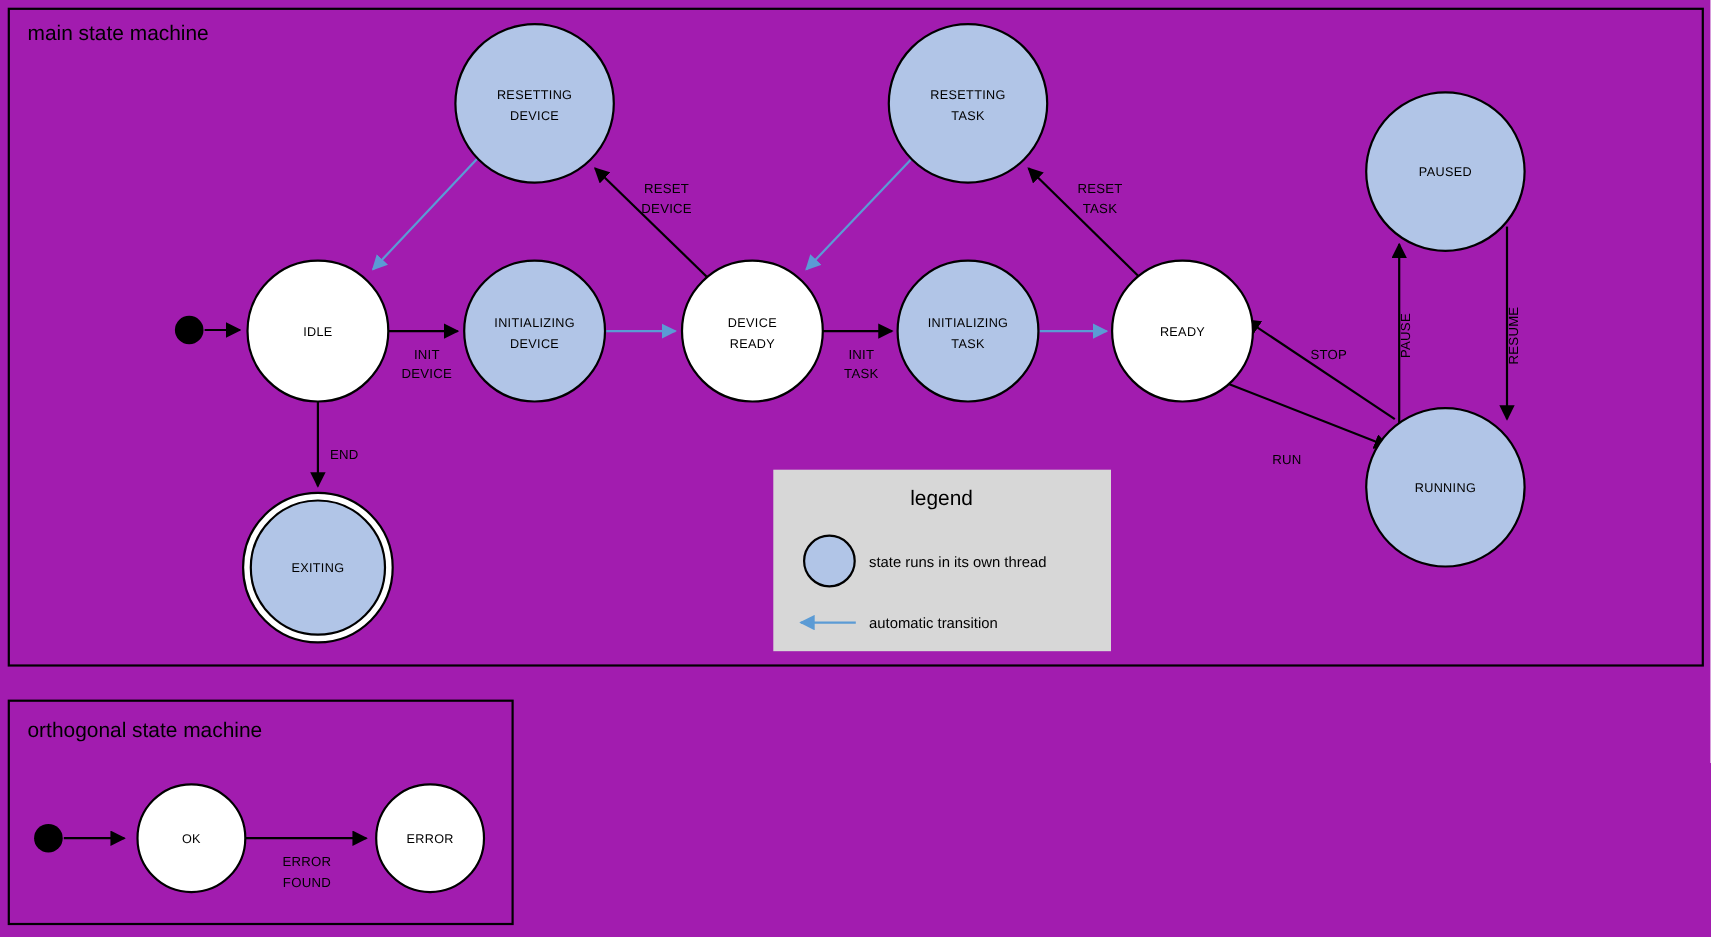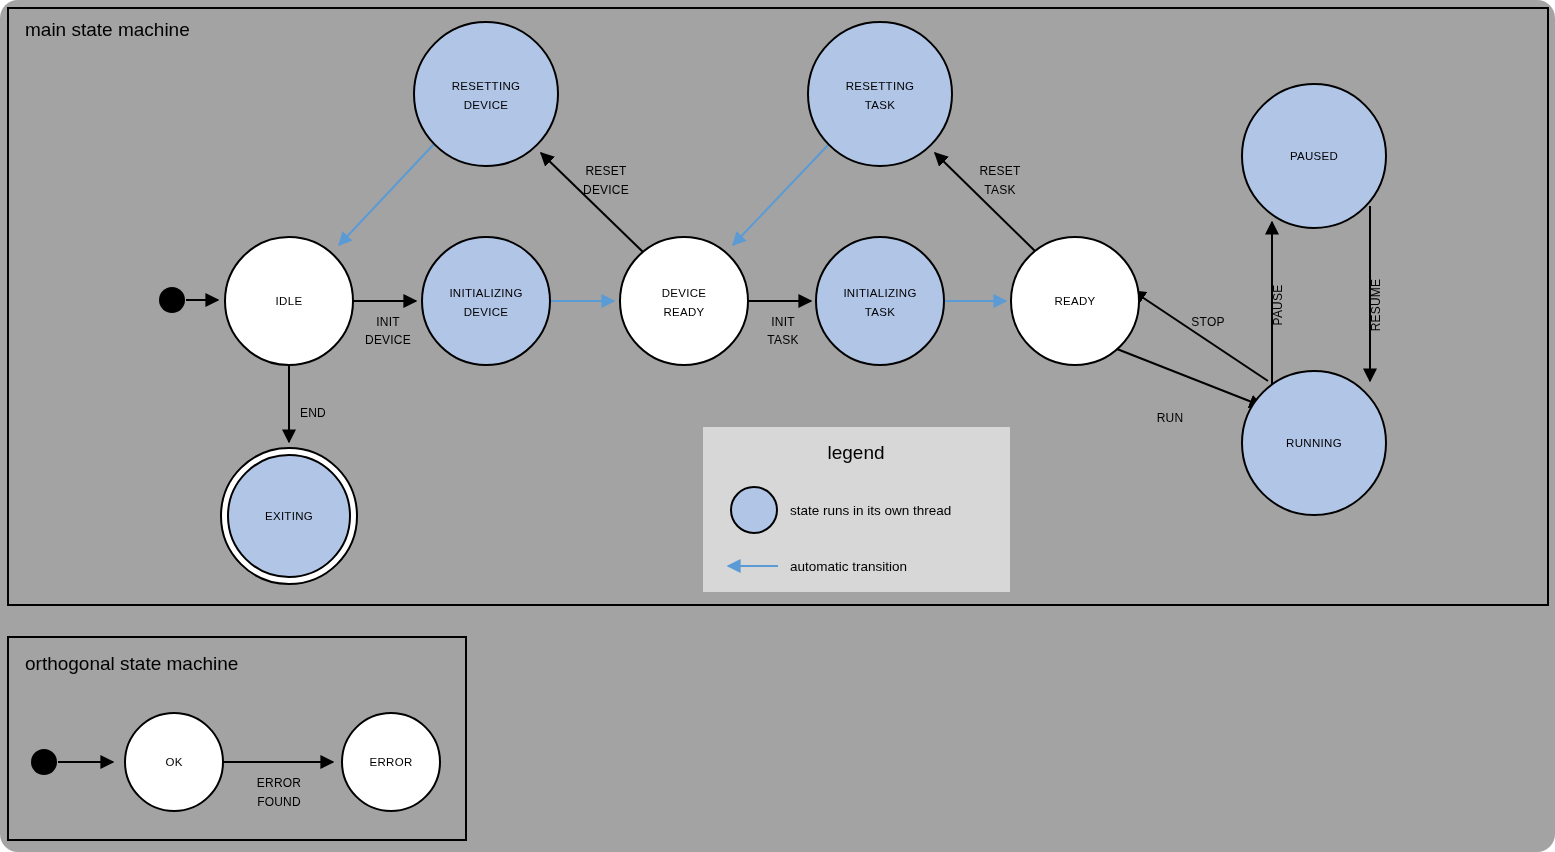--- a/index.html
+++ b/index.html
@@ -1,17 +1,17 @@
 <!DOCTYPE html>
 <html><head>
 <meta charset="utf-8">
 <style>
   html,body{margin:0;padding:0;background:#ffffff;}
   body{font-family:"Liberation Sans",sans-serif;}
-  #root{position:relative;width:1555px;height:852px;overflow:hidden;background:#a3a3a3;border-radius:18px;}
+  #root{position:relative;width:1555px;height:852px;overflow:hidden;background:#a21caf;}
   svg.diagram{position:absolute;left:0;top:0;width:1555px;height:852px;}
   .frame{fill:none;stroke:#000000;stroke-width:2;}
   .state-circle{fill:#ffffff;stroke:#000000;stroke-width:2;}
   .state-circle.thread{fill:#b1c5e7;}
   .final-outer{fill:#ffffff;stroke:#000000;stroke-width:2;}
   .edge{stroke:#000000;stroke-width:2;fill:none;}
   .edge-auto{stroke:#5b9bd5;stroke-width:2;fill:none;}
   .dot{fill:#000000;}
   .legend-bg{fill:#d7d7d7;stroke:none;}
   text{font-family:"Liberation Sans",sans-serif;fill:#000000;}

